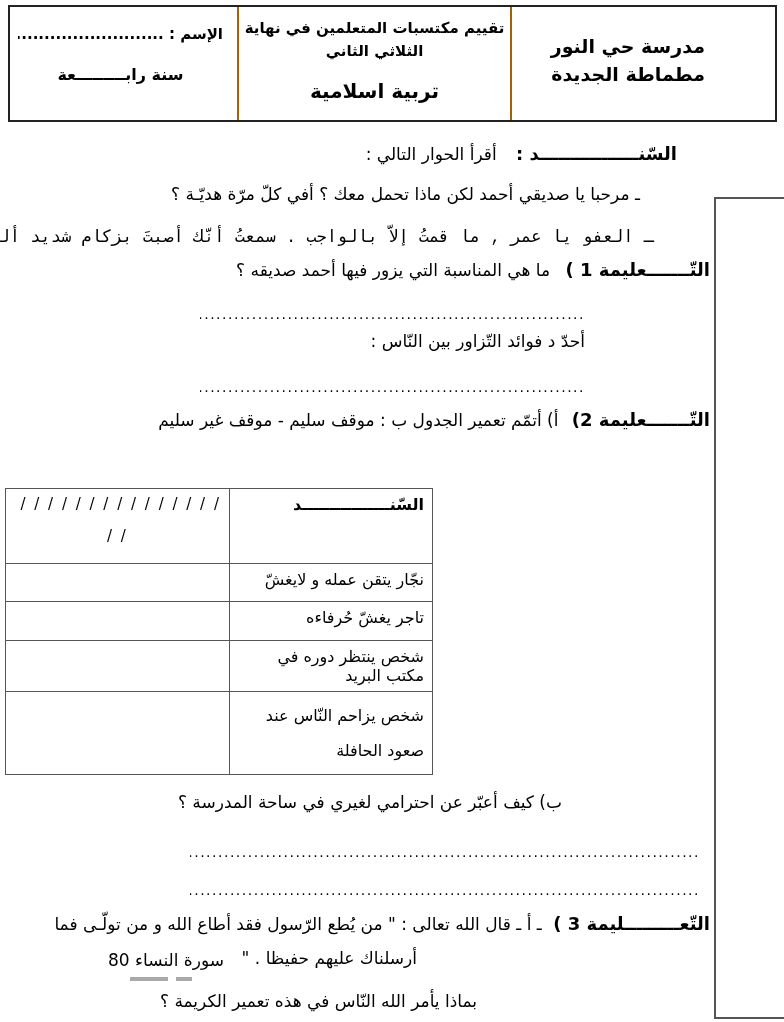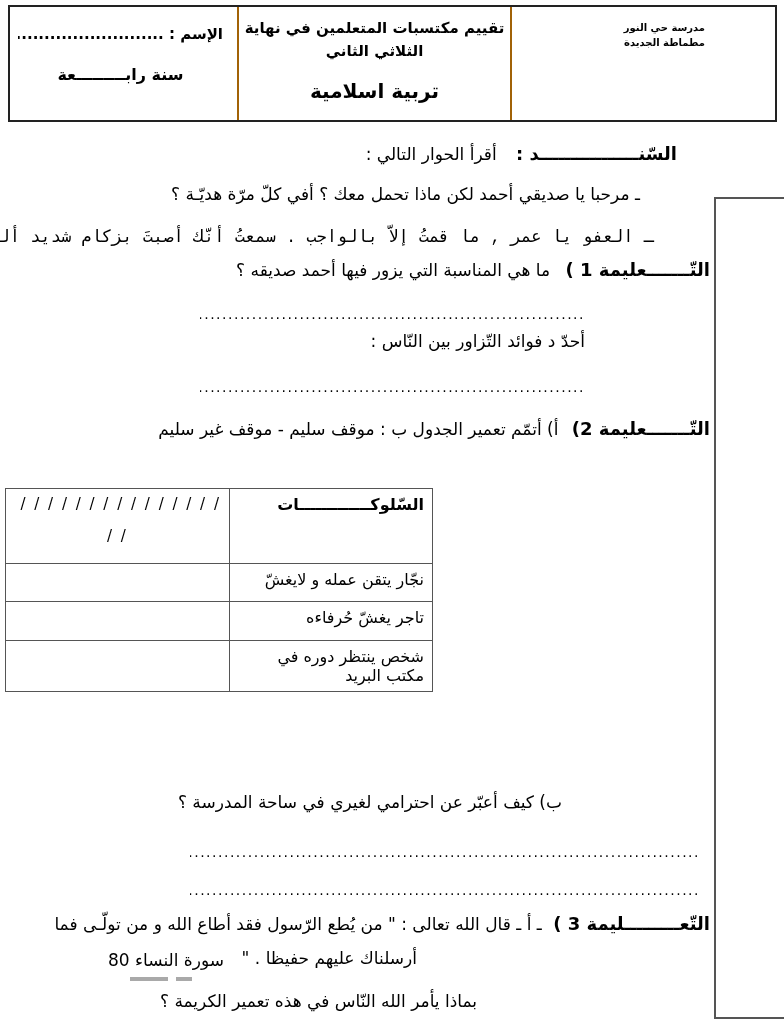--- a/index.html
+++ b/index.html
@@ -14,21 +14,21 @@
     color:#000;
   }
   
   .hdr{
     position:absolute;top:5px;left:8px;width:765px;height:113px;
     display:grid;grid-template-columns:265px 273px 227px;
     border:2px solid #222;
   }
   .hdr-cell{border-left:2px solid #a16207;position:relative;}
   .hdr-cell:last-child{border-left:none;}
-  .school{padding:14px 70px 0 6px;font-weight:bold;font-size:10px;line-height:1.45;text-align:right;}
+  .school{padding:26px 70px 0 6px;font-weight:bold;font-size:19px;line-height:1.45;text-align:right;}
   .examtitle{padding-top:10px;text-align:center;font-weight:bold;font-size:15px;line-height:1.5;}
   .subject{margin-top:14px;font-weight:bold;font-size:20px;}
   .namecell{padding:18px 14px 0 8px;font-size:15px;}
   .nameline{font-weight:bold;white-space:nowrap;overflow:hidden;}
   .gradeline{margin-top:22px;text-align:center;font-weight:bold;font-size:16px;}
   
   .line{position:absolute;white-space:nowrap;font-size:17px;}
   .blabel{font-weight:bold;font-size:18px;}
   .dots{
     position:absolute;overflow:hidden;white-space:nowrap;
@@ -90,44 +90,48 @@
   <div class="line" style="top:226px;right:130px;font-family:Liberation Mono, monospace;">ـ  العفو يا عمر , ما قمتُ إلاّ بالواجب . سمعتُ أنّك أصبتَ بزكام شديد ألزمك الفراش .</div>
 
   <div class="line" style="top:259px;right:74px;">
     <span class="blabel">التّـــــــعليمة 1 )</span>
     <span style="margin-right:10px;">ما هي المناسبة التي يزور فيها أحمد صديقه ؟</span>
   </div>
   <div class="dots" style="top:306px;right:199px;width:385px;">....................................................................................................................................................................</div>
   <div class="line" style="top:331px;right:199px;">أحدّ د فوائد التّزاور بين النّاس :</div>
   <div class="dots" style="top:379px;right:199px;width:385px;">....................................................................................................................................................................</div>
 
-  <div class="line" style="top:418px;right:74px;">
+  <div class="line" style="top:409px;right:74px;">
     <span class="blabel">التّـــــــعليمة 2)</span>
     <span style="margin-right:8px;">أ) أتمّم تعمير الجدول ب :    موقف سليم  -  موقف غير سليم</span>
   </div>
 
   <table class="btable">
     <tbody>
         <tr>
-      <td class="c-behav" style="height:62px;font-weight:bold;">السّلوكـــــــــــــات</td>
+      <td class="c-behav" style="height:62px;font-weight:bold;">السّنــــــــــــــــد</td>
       <td class="c-mark">
         <div class="slashes">/ / / / / / /  / / / / / / / /</div>
         <div class="slashes slash2">/  /</div>
       </td>
     </tr>
     <tr>
       <td style="height:25px;">نجّار يتقن عمله و لايغشّ</td>
       <td></td>
     </tr>
     <tr>
       <td style="height:26px;">تاجر يغشّ حُرفاءه</td>
       <td></td>
     </tr>
     <tr>
       <td style="height:28px;">شخص ينتظر دوره في مكتب البريد</td>
+      <td></td>
+    </tr>
+    <tr>
+      <td style="height:60px;line-height:2.2;">شخص يزاحم النّاس عند صعود الحافلة</td>
       <td></td>
     </tr>
   </tbody>
     </table>
 
   <div class="line" style="top:792px;right:222px;">ب)    كيف أعبّر عن احترامي لغيري في ساحة المدرسة ؟</div>
   <div class="dots" style="top:844px;right:84px;width:510px;">....................................................................................................................................................................</div>
   <div class="dots" style="top:882px;right:84px;width:510px;">....................................................................................................................................................................</div>
 
   <div class="line" style="top:913px;right:74px;">

